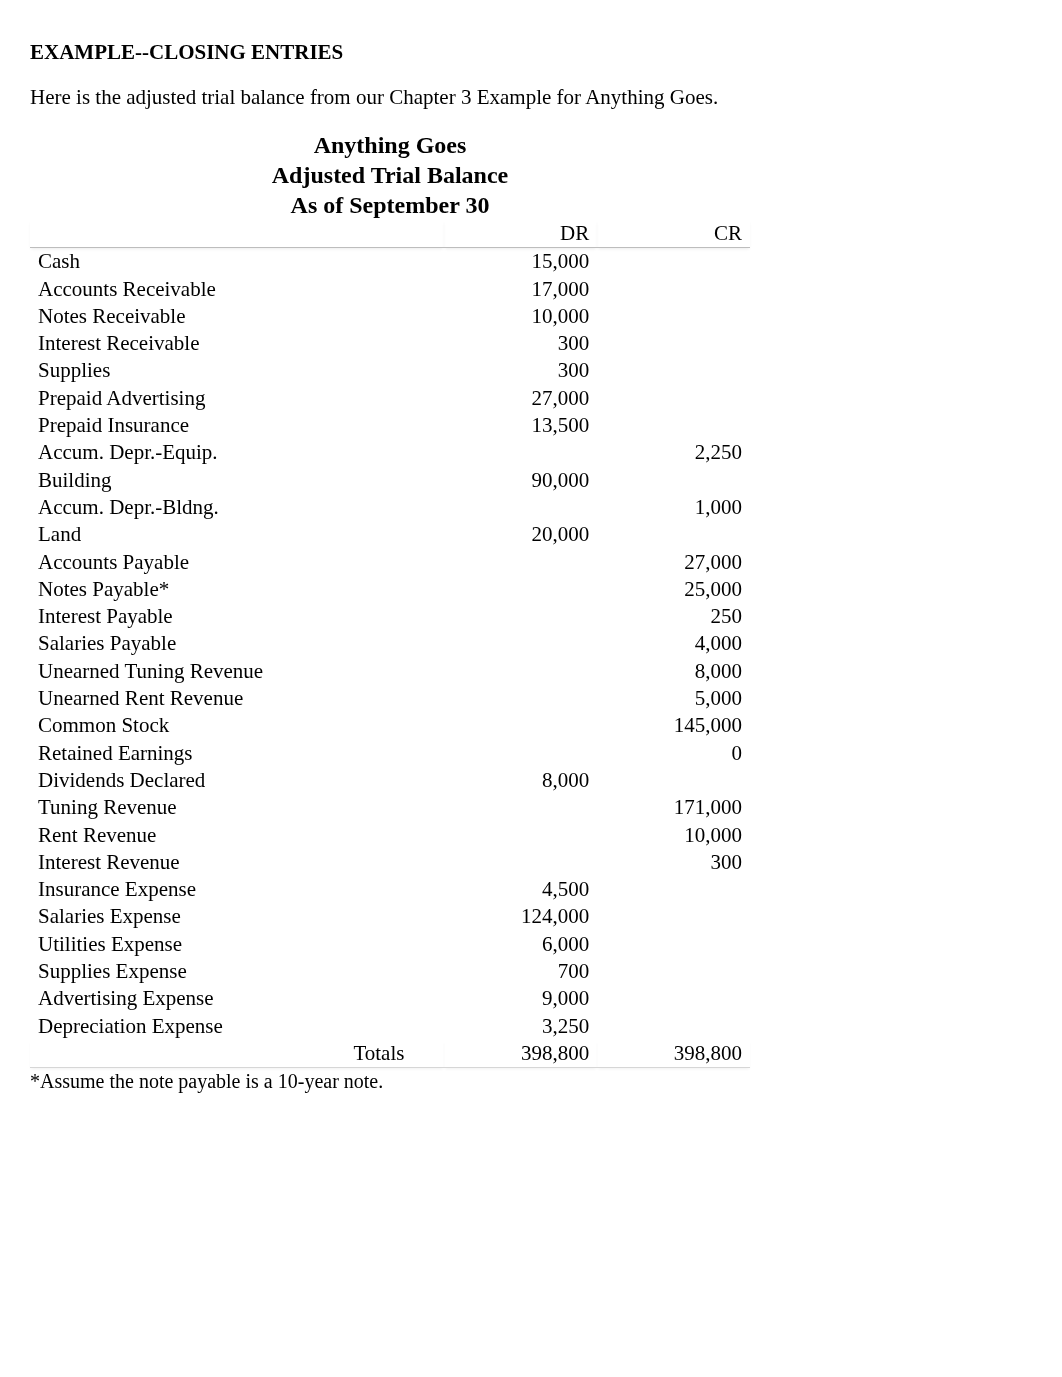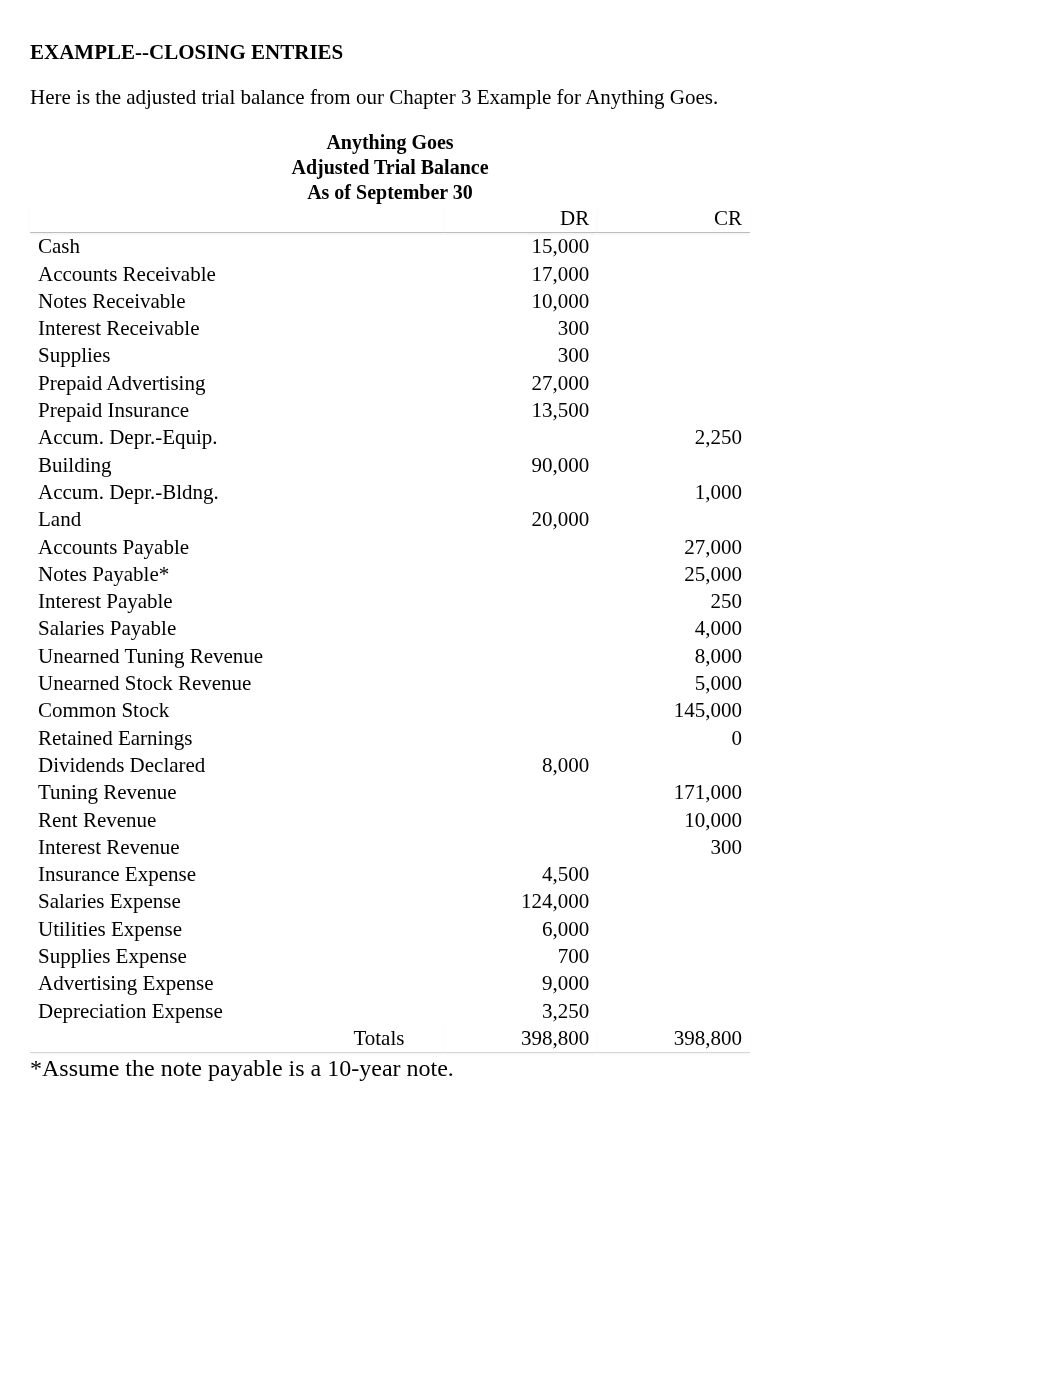--- a/index.html
+++ b/index.html
@@ -23,21 +23,21 @@
   .intro {
     font-size: 21px;
     margin-bottom: 20px;
   }
   .tb-wrapper {
     width: 720px;
   }
   .tb-title {
     text-align: center;
     font-weight: bold;
-    font-size: 20px;
+    font-size: 24px;
     line-height: 1.25;
     margin-top: 7px;
   }
   table.trial {
     border-collapse: collapse;
     font-size: 21px;
     width: 100%;
   }
   table.trial th, table.trial td {
     padding: 0 8px;
@@ -69,21 +69,21 @@
     border-top: 0;
   }
   .totals-row td.num {
     border-top: 0;
   }
   .shadow-bottom td {
     border-bottom: 1px solid #d6d6d6;
     box-shadow: 0 2px 3px -1px rgba(0,0,0,0.06);
   }
   .footnote {
-    font-size: 24px;
+    font-size: 20px;
     margin-top: 2px;
   }
 </style>
 </head>
 <body>
 
 <div class="page">
 
   <div class="heading">EXAMPLE--CLOSING ENTRIES</div>
 
@@ -179,21 +179,21 @@
             <td class="acct">Salaries Payable</td>
             <td class="num"></td>
             <td class="num">4,000</td>
           </tr>
           <tr>
             <td class="acct">Unearned Tuning Revenue</td>
             <td class="num"></td>
             <td class="num">8,000</td>
           </tr>
           <tr>
-            <td class="acct">Unearned Stock Revenue</td>
+            <td class="acct">Unearned Rent Revenue</td>
             <td class="num"></td>
             <td class="num">5,000</td>
           </tr>
           <tr>
             <td class="acct">Common Stock</td>
             <td class="num"></td>
             <td class="num">145,000</td>
           </tr>
           <tr>
             <td class="acct">Retained Earnings</td>

